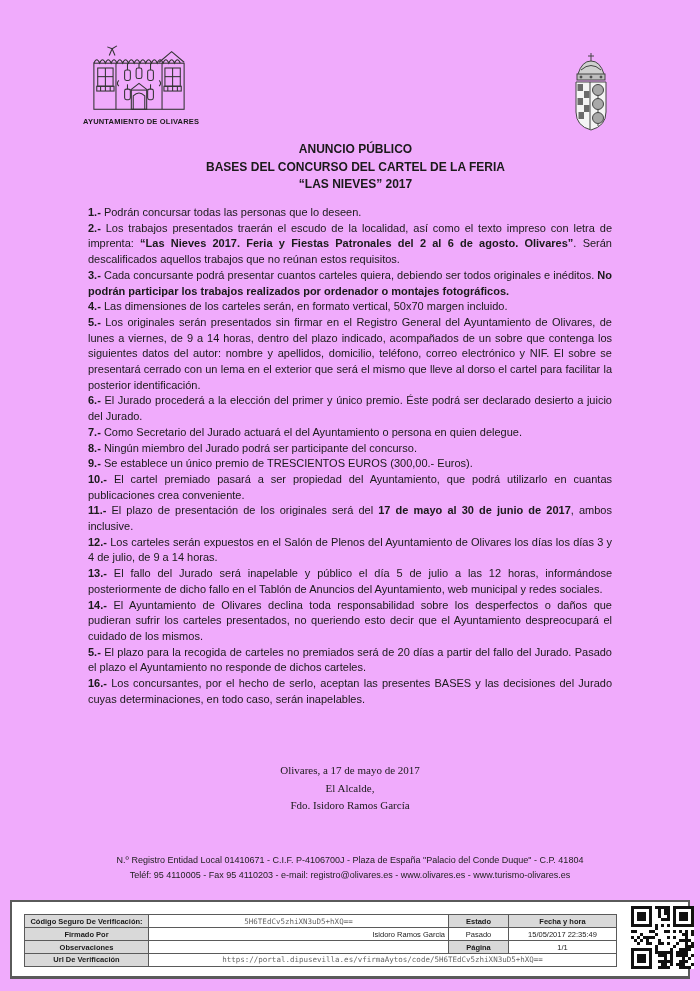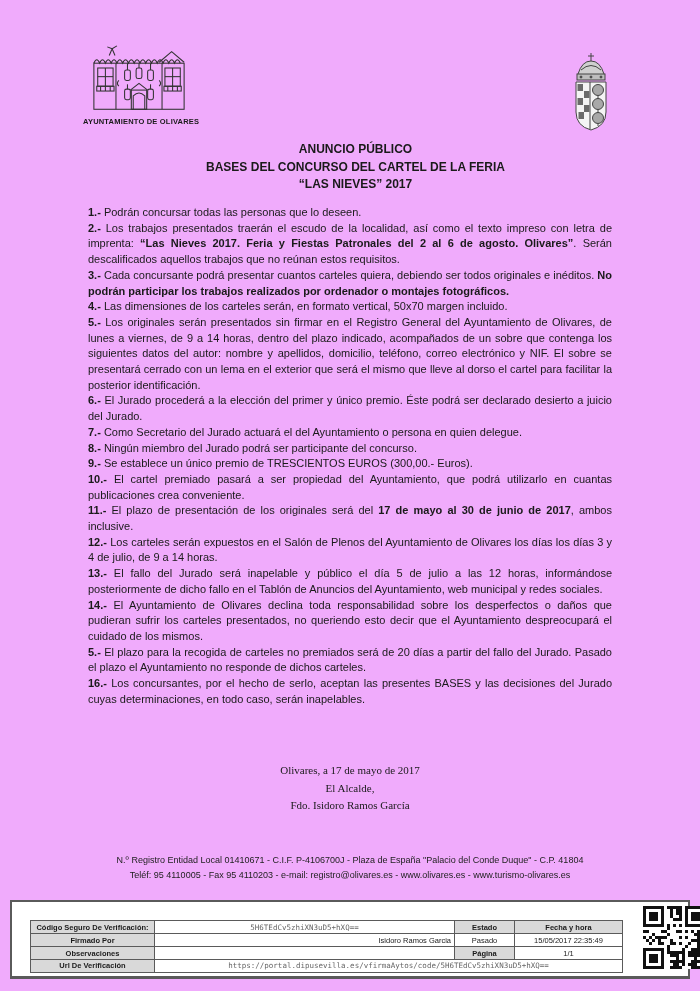--- a/index.html
+++ b/index.html
@@ -23,21 +23,21 @@
   
   .closing { position:absolute; top:762px; left:0; right:0; text-align:center;
     font-size:11px; line-height:17.5px;font-family:Liberation Serif, serif; }
   
   .addr { position:absolute; top:853px; left:0; right:0; text-align:center;
     font-size:9px; line-height:15px; color:#222; }
   
   .strip { position:absolute; left:10px; top:900px; width:680px; height:79px;
     border:2px solid #5a5a5a; border-bottom-width:3px; background:#fff;
     display:flex; align-items:flex-start; padding:2px; }
-  table.ver { border-collapse:collapse; table-layout:fixed; width:592px; margin:16px; }
+  table.ver { border-collapse:collapse; table-layout:fixed; width:592px; margin:10px; }
   table.ver td { border:1px solid #5a5a5a; padding:1px 3px; height:13px;
     font-size:7.5px; overflow:hidden; white-space:nowrap; }
   td.lbl { background:#d9d9d9; font-weight:bold; text-align:center; }
   td.val { text-align:right; font-size:8.5px; }
   td.mono { font-family:"DejaVu Sans Mono", monospace; color:#666; font-size:8px;
     text-align:center; font-weight:normal; }
   td.ctr { text-align:center; font-size:8px; }
   td.urlrow { height:29px; vertical-align:top; padding-top:4px; }
   .qr-box { width:80px; display:flex; justify-content:center; padding-top:2px; margin-left:4px; }
   .ln { stroke:#333; fill:none; stroke-width:1.1; }

